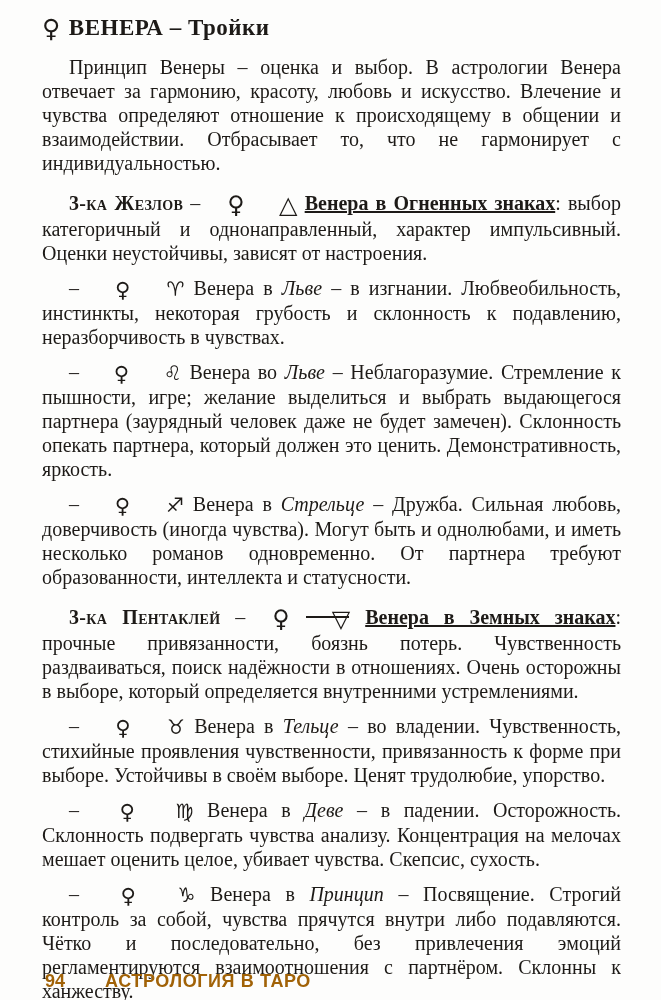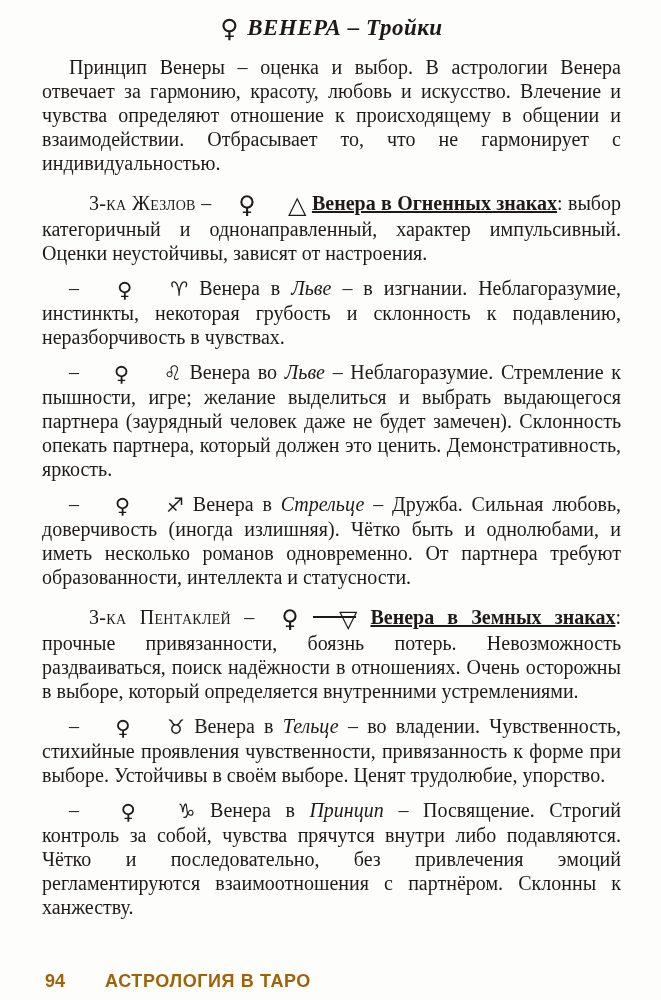--- a/index.html
+++ b/index.html
@@ -10,46 +10,43 @@
     overflow: hidden;
     font-family: "Liberation Serif", serif;
     color: #1d1a17;
   }
   .page-inner {
     padding: 10px 40px 0 42px;
   }
   h1.title {
     font-size: 23px;
     font-weight: bold;
-    text-align: center;
     margin: 4px 0 12px 0;
     letter-spacing: 0.5px;
-    font-style: italic;
   }
   h1.title .venus-t {
     font-family: "DejaVu Sans", sans-serif;
     font-weight: normal;
     font-size: 25px;
     margin-right: 8px;
     vertical-align: -2px;
   }
   p.para {
     font-size: 20px;
     line-height: 24px;
     text-align: justify;
     text-indent: 27px;
     margin: 11px 0;
   }
   p.intro { margin-top: 12px; }
   p.section-head { margin-top: 16px; }
   .lead {
-    font-weight: normal;
+    font-weight: bold;
     font-variant: small-caps;
     letter-spacing: 0.3px;
-    margin-left: 20px;
   }
   .bold { font-weight: bold; text-decoration: underline; }
   .sign { font-style: italic; }
   .sym {
     font-family: "DejaVu Sans", sans-serif;
     line-height: 1;
     display: inline-block;
   }
   .section-head .sym { font-size: 24px; vertical-align: -3px; }
   .entry .sym { font-size: 21px; vertical-align: -2px; }
@@ -94,57 +91,65 @@
     <span class="sym">△</span>
     <span class="bold">Венера в Огненных знаках</span><span>: выбор категоричный и однонаправленный, характер импульсивный. Оценки неустойчивы, зависят от настроения.</span>
   </p>
 
   <p class="para entry">
     <span>–</span>
     <span class="sym">♀</span>
     <span class="sym zodiac">♈</span>
     <span>Венера в</span>
     <span class="sign">Льве</span>
-    <span>– в изгнании. Неблагоразумие, инстинкты, некоторая грубость и склонность к подавлению, неразборчивость в чувствах.</span>
+    <span>– в изгнании. Любвеобильность, инстинкты, некоторая грубость и склонность к подавлению, неразборчивость в чувствах.</span>
   </p>
 
   <p class="para entry">
     <span>–</span>
     <span class="sym">♀</span>
     <span class="sym zodiac">♌</span>
     <span>Венера во</span>
     <span class="sign">Льве</span>
     <span>– Неблагоразумие. Стремление к пышности, игре; желание выделиться и выбрать выдающегося партнера (заурядный человек даже не будет замечен). Склонность опекать партнера, который должен это ценить. Демонстративность, яркость.</span>
   </p>
 
   <p class="para entry">
     <span>–</span>
     <span class="sym">♀</span>
     <span class="sym zodiac">♐</span>
     <span>Венера в</span>
     <span class="sign">Стрельце</span>
-    <span>– Дружба. Сильная любовь, доверчивость (иногда излишняя). Чётко быть и однолюбами, и иметь несколько романов одновременно. От партнера требуют образованности, интеллекта и статусности.</span>
+    <span>– Дружба. Сильная любовь, доверчивость (иногда чувства). Могут быть и однолюбами, и иметь несколько романов одновременно. От партнера требуют образованности, интеллекта и статусности.</span>
   </p>
 
   <p class="para section-head">
     <span class="lead">3-ка Пентаклей</span>
     <span>–</span><span class="sym">♀</span>
     <span class="sym earth-wrap"><span>▽</span><span class="ebar"></span></span>
-    <span class="bold">Венера в Земных знаках</span><span>: прочные привязанности, боязнь потерь. Невозможность раздваиваться, поиск надёжности в отношениях. Очень осторожны в выборе, который определяется внутренними устремлениями.</span>
+    <span class="bold">Венера в Земных знаках</span><span>: прочные привязанности, боязнь потерь. Чувственность раздваиваться, поиск надёжности в отношениях. Очень осторожны в выборе, который определяется внутренними устремлениями.</span>
   </p>
 
   <p class="para entry">
     <span>–</span>
     <span class="sym">♀</span>
     <span class="sym zodiac">♉</span>
     <span>Венера в</span>
     <span class="sign">Тельце</span>
     <span>– во владении. Чувственность, стихийные проявления чувственности, привязанность к форме при выборе. Устойчивы в своём выборе. Ценят трудолюбие, упорство.</span>
   </p>
 
+  <p class="para entry">
+    <span>–</span>
+    <span class="sym">♀</span>
+    <span class="sym zodiac">♍</span>
+    <span>Венера в</span>
+    <span class="sign">Деве</span>
+    <span>– в падении. Осторожность. Склонность подвергать чувства анализу. Концентрация на мелочах мешает оценить целое, убивает чувства. Скепсис, сухость.</span>
+  </p>
 
   <p class="para entry">
     <span>–</span>
     <span class="sym">♀</span>
     <span class="sym zodiac">♑</span>
     <span>Венера в</span>
     <span class="sign">Принцип</span>
     <span>– Посвящение. Строгий контроль за собой, чувства прячутся внутри либо подавляются. Чётко и последовательно, без привлечения эмоций регламентируются взаимоотношения с партнёром. Склонны к ханжеству.</span>
   </p>
 

